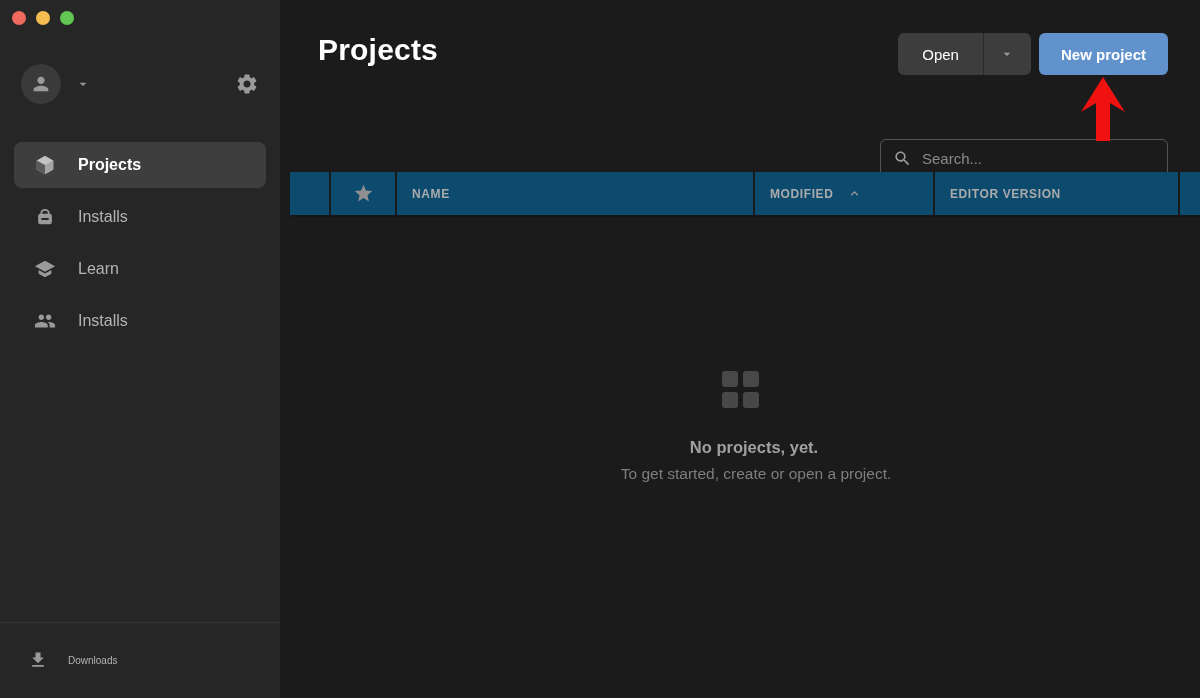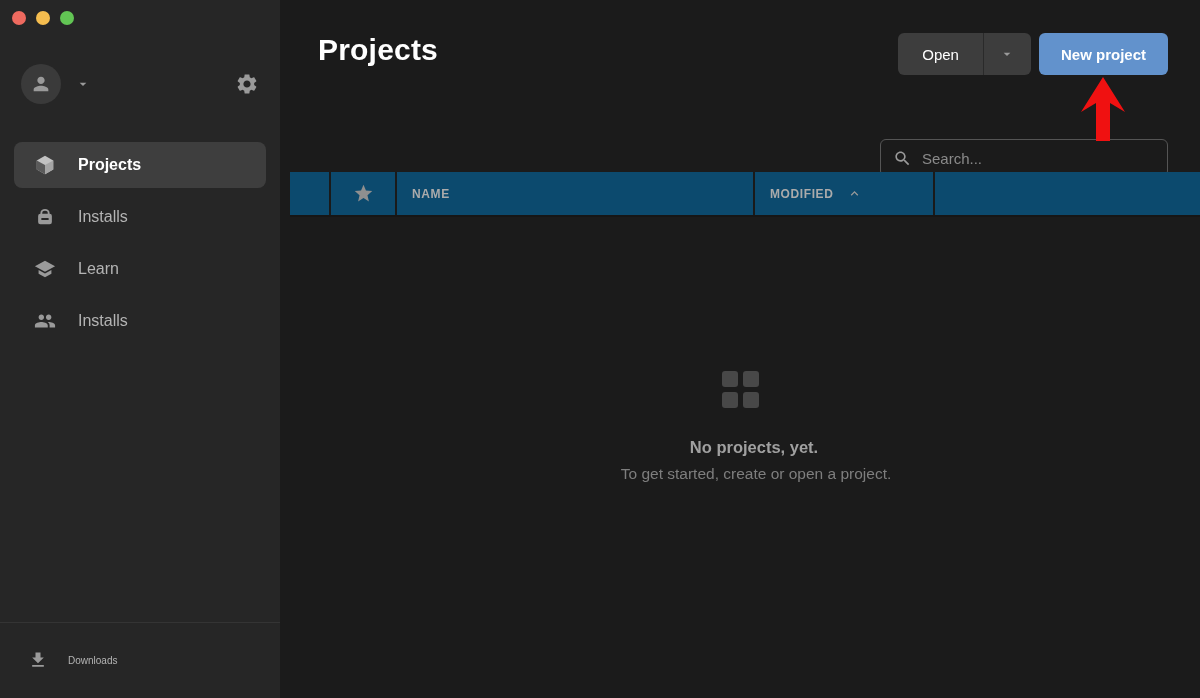--- a/index.html
+++ b/index.html
@@ -213,20 +213,23 @@
         <span>NAME</span>
       </div>
       <div class="th">
         <span>MODIFIED</span>
         <span class="sort-icon">
           <svg width="15" height="15" viewBox="0 0 24 24" fill="#9a9a9a">
             <path d="M7.41 15.41L12 10.83l4.59 4.58L18 14l-6-6-6 6z"></path>
           </svg>
         </span>
       </div>
+      <div class="th">
+        <span>EDITOR VERSION</span>
+      </div>
       <div class="th"></div>
     </div>
 
     <div class="empty">
       <div class="grid-icon">
         <span></span>
           <span></span>
           <span></span>
           <span></span>
       </div>

